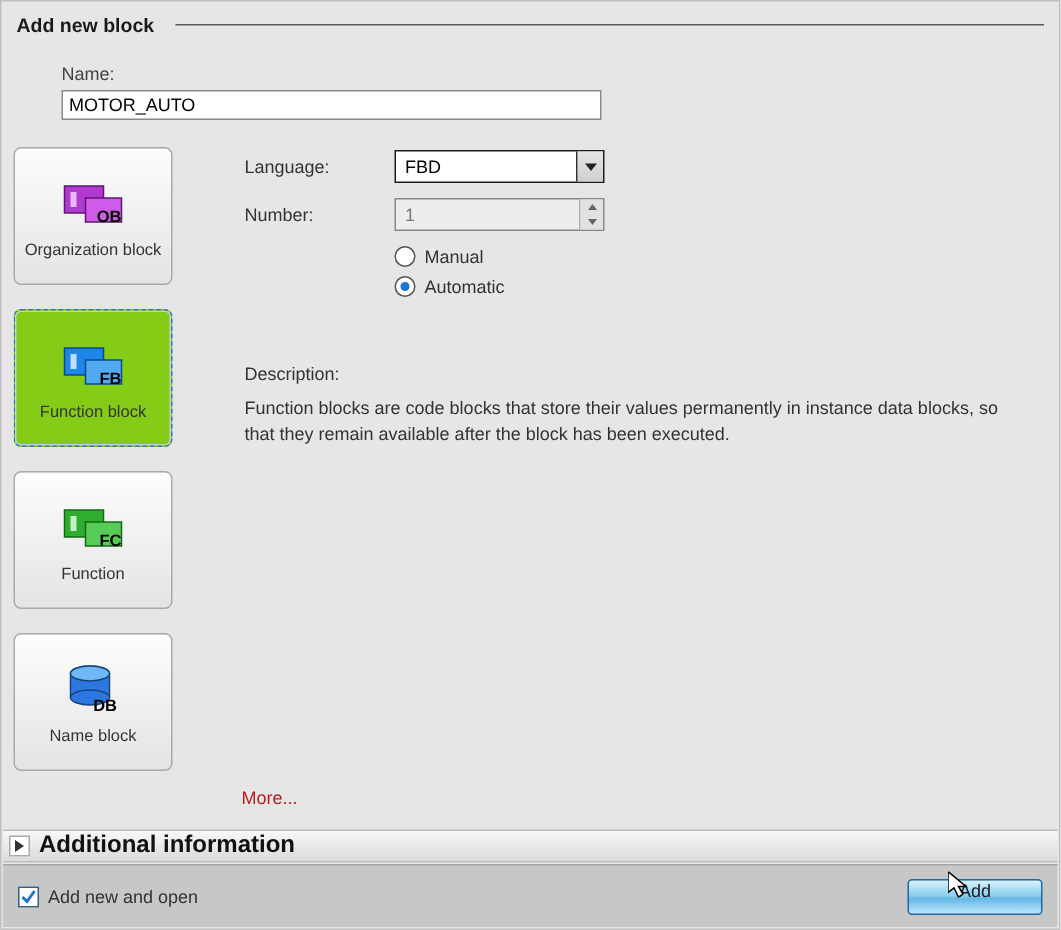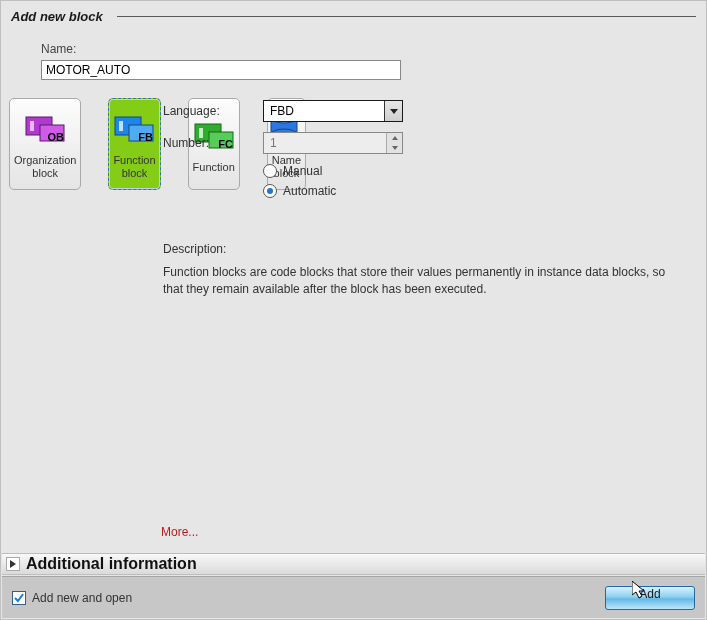--- a/index.html
+++ b/index.html
@@ -16,21 +16,20 @@
     position: relative;
     width: 707px; height: 620px;
     border: 1px solid #bfbfbf;
     background: #e6e6e6;
   }
   
   .title-row {
     display: flex;
     align-items: center;
     padding: 8px 10px 12px 10px;
-    font-style: italic;
   }
   .title-row h1 {
     font-size: 13px;
     font-weight: bold;
     margin: 0;
     color: #1a1a1a;
   }
   .title-sep {
     flex: 1;
     height: 1px;
@@ -57,22 +56,22 @@
   }
   
   .main {
     display: flex;
     padding: 0 8px;
     height: 428px;
   }
   .left-col {
     width: 116px;
     display: flex;
-    flex-direction: row;
-    gap: 27px;
+    flex-direction: column;
+    gap: 16px;
     padding-top: 4px;
   }
   .block-btn {
     width: 106px;
     height: 92px;
     border: 1px solid #aaa;
     border-radius: 5px;
     background: linear-gradient(180deg,#fdfdfd 0%, #e4e4e4 100%);
     display: flex;
     flex-direction: column;

